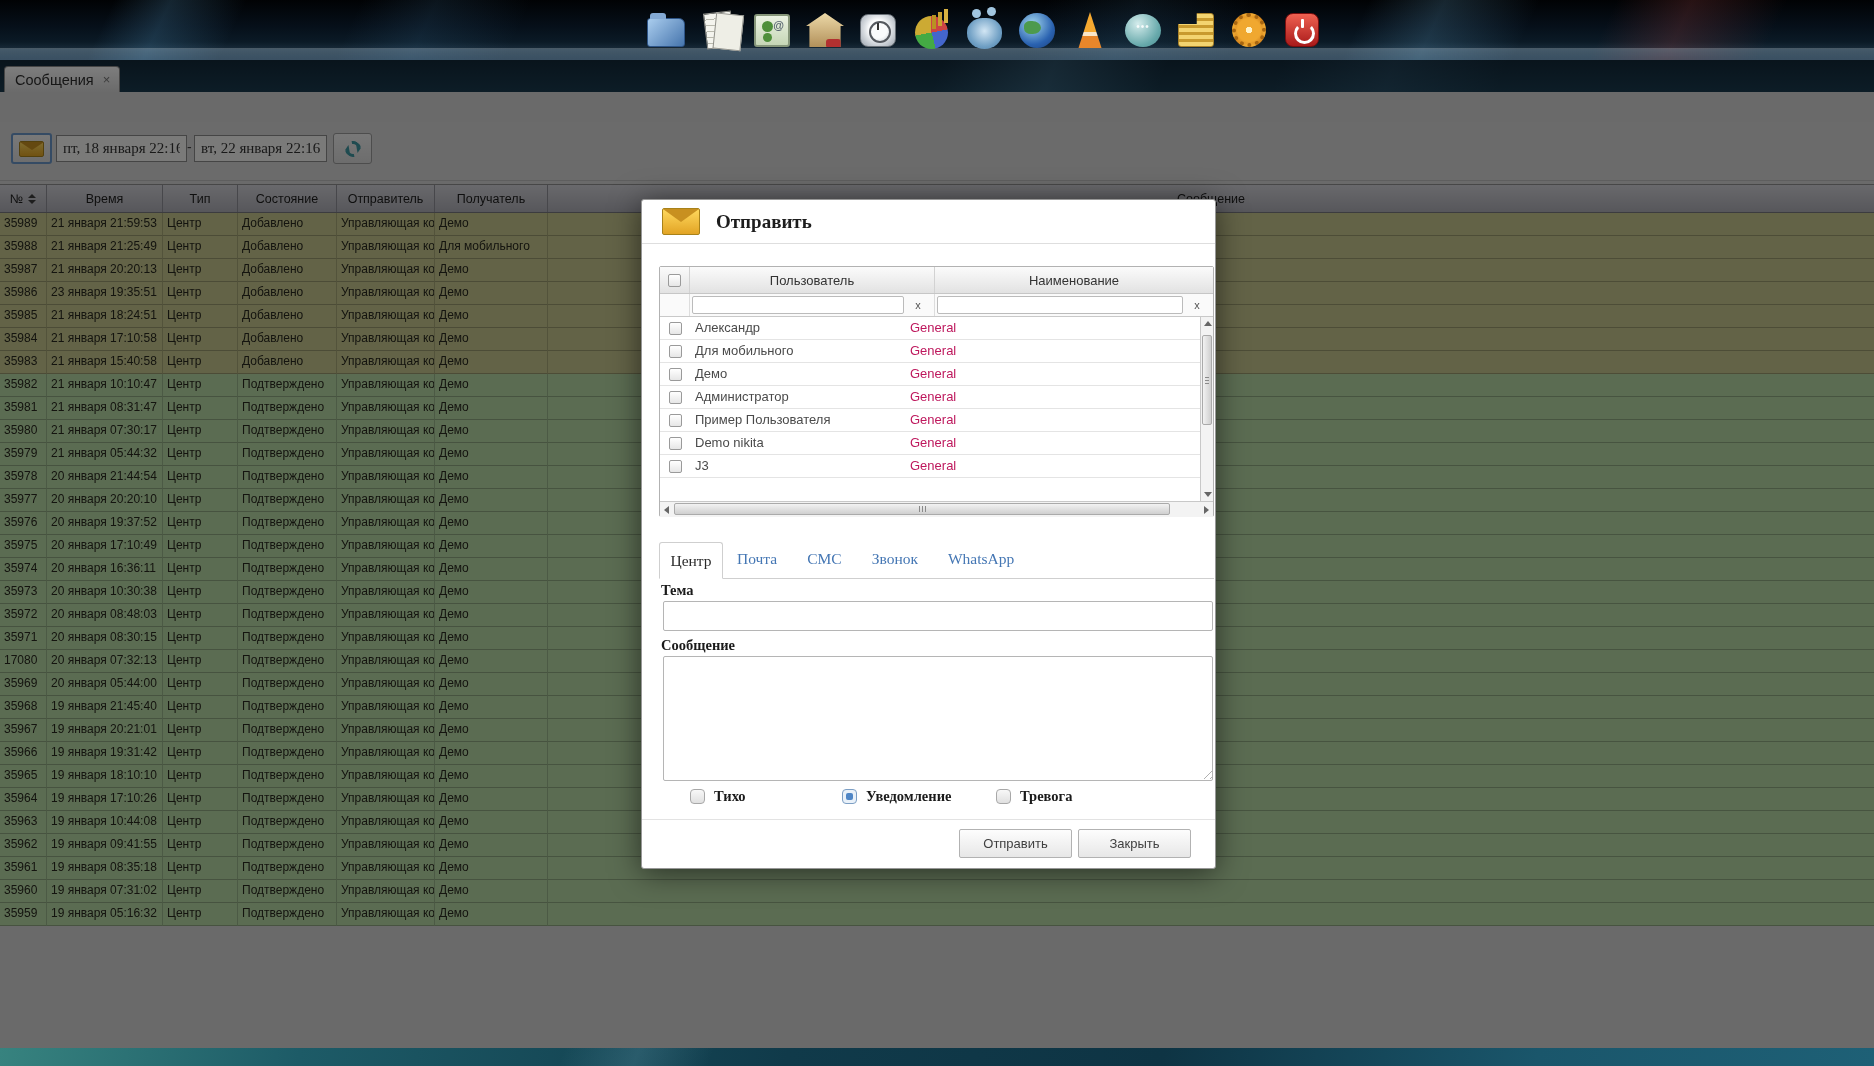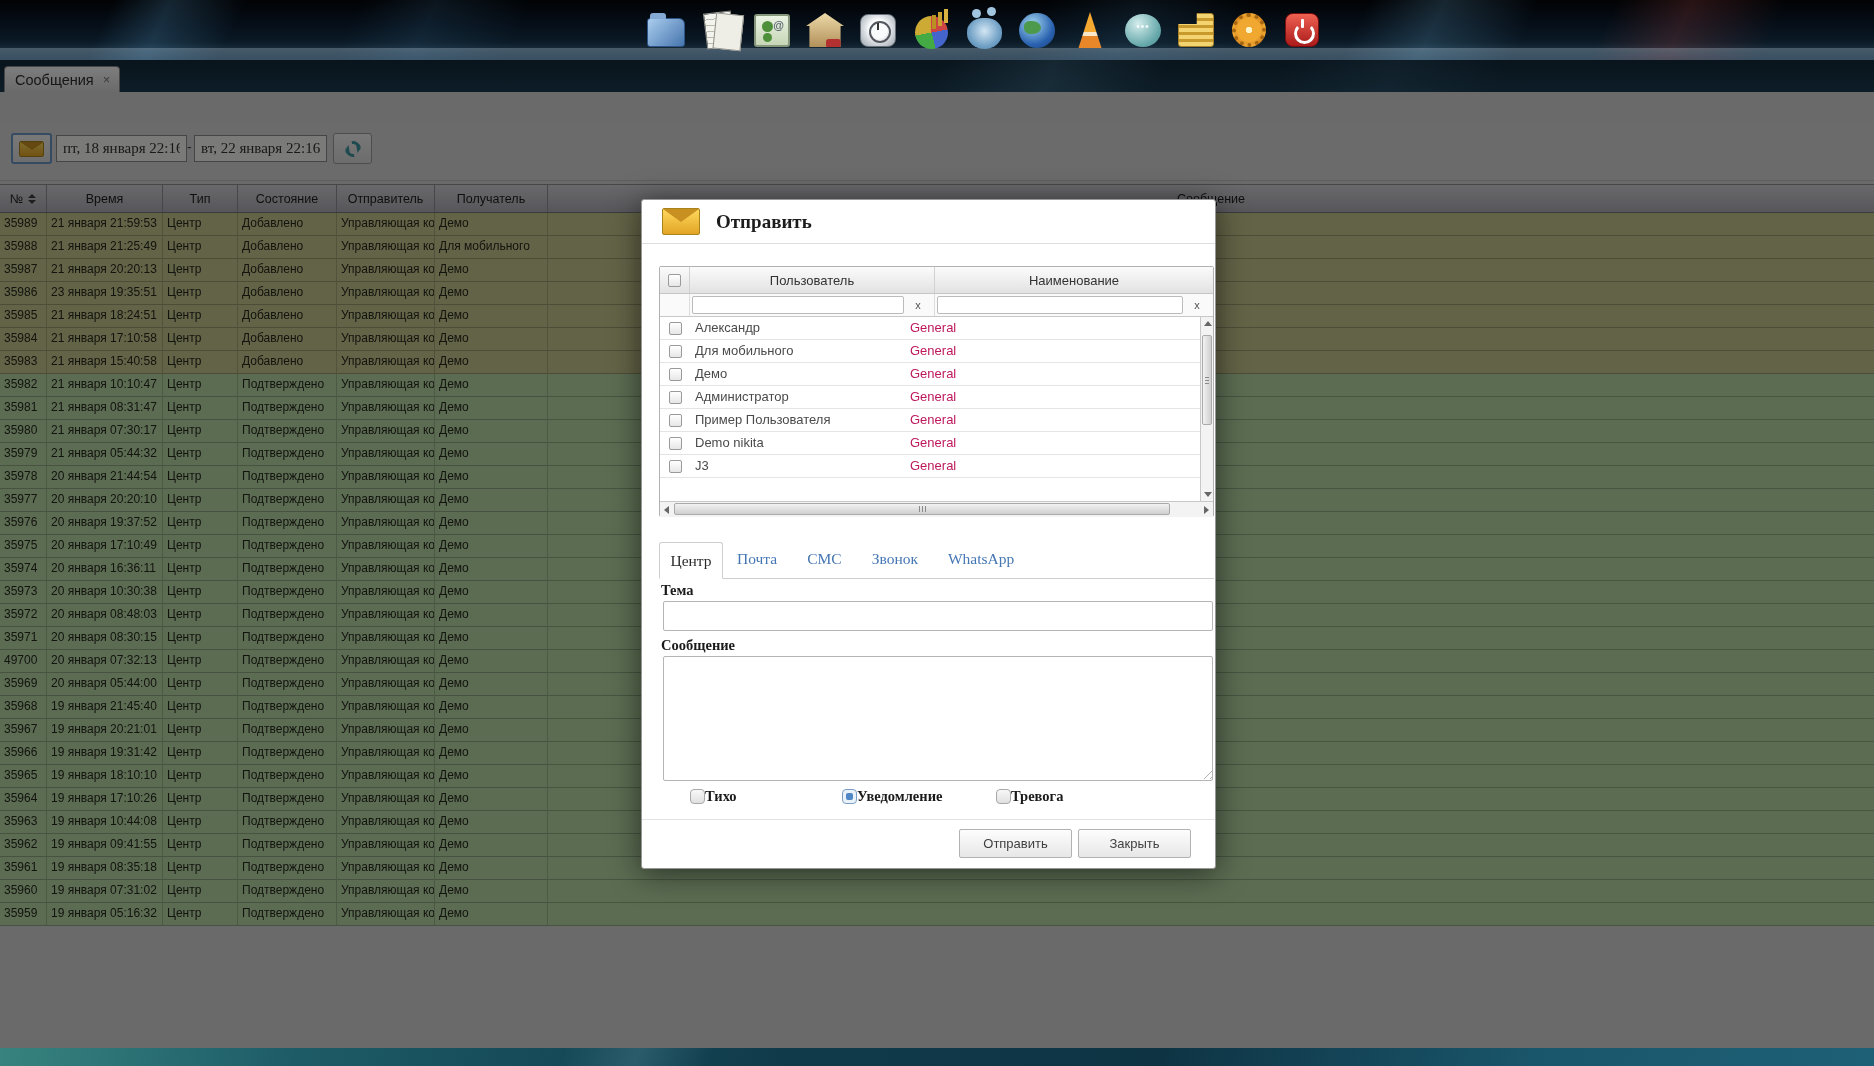--- a/index.html
+++ b/index.html
@@ -187,21 +187,21 @@
   .lbl-subject{top:382px;}
   .lbl-message{top:437px;}
   .subject-input{position:absolute;left:21px;top:401px;width:550px;height:30px;border:1px solid #b5b5b5;border-radius:2px;font-size:13px;padding:0 6px;}
   .message-area{position:absolute;left:21px;top:456px;width:550px;height:125px;border:1px solid #b5b5b5;border-radius:2px;
           resize:none;font-size:13px;padding:4px 6px;font-family:"Liberation Sans",sans-serif;}
   .grip{position:absolute;left:558px;top:567px;width:12px;height:12px;pointer-events:none;
         background:repeating-linear-gradient(135deg,transparent 0 3px,#b0b0b0 3px 4px);
         clip-path:polygon(100% 0,100% 100%,0 100%);}
 
   .opts{position:absolute;left:0;top:588px;width:575px;height:22px;}
-  .opt{position:absolute;display:flex;align-items:center;gap:0;padding-left:28px;}
+  .opt{position:absolute;display:flex;align-items:center;gap:9px;padding-left:28px;}
   .opt .rb{width:15px;height:15px;border:1px solid #a8a8a8;border-radius:4px;background:linear-gradient(180deg,#f8f8f8,#e0e0e0);position:relative;}
   .opt.checked .rb{border-color:#7d9fc4;background:#e9f1f9;}
   .opt.checked .rb::after{content:'';position:absolute;left:3px;top:3px;width:7px;height:7px;border-radius:2px;background:#4f86c6;}
   .opt .ol{font-family:"Liberation Serif",serif;font-weight:bold;font-size:14.5px;color:#1a1a1a;}
   .opt-0{left:20px;}.opt-1{left:144px;margin-left:28px;}.opt-2{left:326px;}
 
   .dlg-div{position:absolute;left:0;top:619px;width:100%;border-top:1px solid #e3e3e3;}
   .dlg-btn{position:absolute;top:629px;width:113px;height:29px;background:linear-gradient(180deg,#fdfdfd,#e7e7e7);
           border:1px solid #b2b2b2;border-radius:2px;font-size:13px;color:#3f3f3f;
           display:flex;align-items:center;justify-content:center;}
@@ -470,21 +470,21 @@
       <div class="trow confirmed">
         <div class="tc w0">35971</div>
         <div class="tc w1">20 января 08:30:15</div>
         <div class="tc w2">Центр</div>
         <div class="tc w3">Подтверждено</div>
         <div class="tc w4">Управляющая кон</div>
         <div class="tc w5">Демо</div>
         <div class="tc w6"></div>
       </div>
       <div class="trow confirmed">
-        <div class="tc w0">49700</div>
+        <div class="tc w0">17080</div>
         <div class="tc w1">20 января 07:32:13</div>
         <div class="tc w2">Центр</div>
         <div class="tc w3">Подтверждено</div>
         <div class="tc w4">Управляющая кон</div>
         <div class="tc w5">Демо</div>
         <div class="tc w6"></div>
       </div>
       <div class="trow confirmed">
         <div class="tc w0">35969</div>
         <div class="tc w1">20 января 05:44:00</div>

